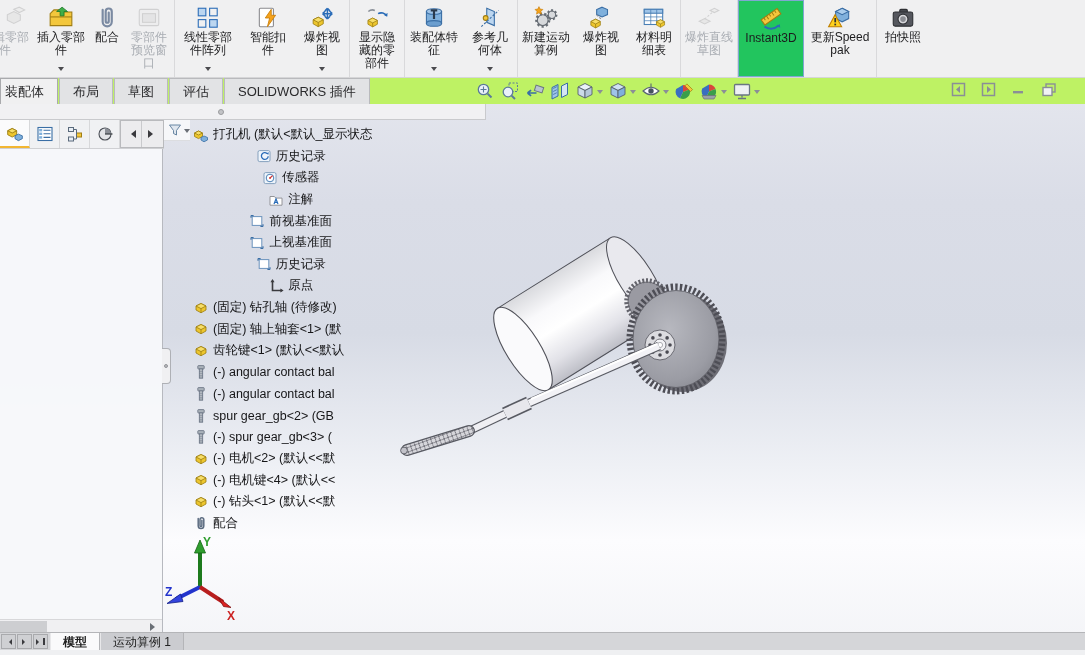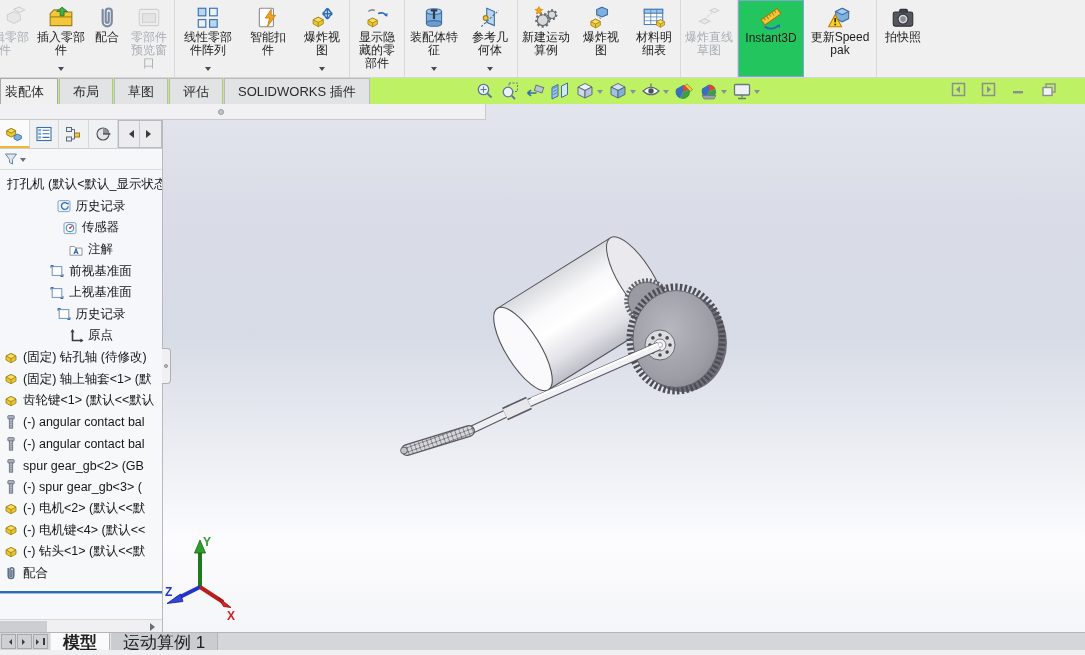--- a/index.html
+++ b/index.html
@@ -32,21 +32,21 @@
   
   .viewport { position:absolute; left:0; top:104px; width:1085px; height:546px; background:linear-gradient(180deg,#e3e5ed 0%,#dadde7 18%,#d7dbe5 42%,#eef0f5 66%,#fcfcfe 80%,#f3f4f7 100%); overflow:hidden; z-index:1; }
   .modelsvg { position:absolute; left:0; top:-104px; width:1085px; height:655px; }
   .triadsvg { position:absolute; left:163px; top:428px; width:84px; height:92px; }
 
   
   .substrip { position:absolute; left:0; top:104px; width:486px; height:16px; background:#f1f1f3; border-bottom:1px solid #c9cacd; border-right:1px solid #c9cacd; z-index:4; }
   .substrip .dot { position:absolute; left:218px; top:5px; width:6px; height:6px; border-radius:50%; background:#c3c4c7; border:1px solid #9a9b9e; }
 
   
-  .sidepanel { position:absolute; left:0; top:120px; width:163px; height:512px; background:rgba(247,248,250,0.97); border-right:1px solid #b7b9bf; z-index:4; display:flex; flex-direction:column; }
+  .sidepanel { position:absolute; left:0; top:120px; width:163px; height:512px; background:rgba(247,248,250,0.97); border-right:1px solid #b7b9bf; z-index:4; display:flex; flex-direction:row; }
   .ptabs { height:29px; display:flex; align-items:stretch; border-bottom:1px solid #cfd0d3; background:#f0f1f3; }
   .ptab { width:30px; display:flex; align-items:center; justify-content:center; border-right:1px solid #d7d8da; }
   .ptab.active { background:#fbfbfc; border-bottom:2px solid #f2b632; }
   .ptab-arrows { display:flex; margin-left:auto; border:1px solid #b9babd; background:#ececee; }
   .parw { width:21px; display:flex; align-items:center; justify-content:center; border-right:1px solid #c9cacd; }
   .parw:last-child { border-right:none; }
   .tri-l { width:0; height:0; border:4px solid transparent; border-right:5px solid #3a3a3e; }
   .tri-r { width:0; height:0; border:4px solid transparent; border-left:5px solid #3a3a3e; }
   .filterrow { height:21px; border-bottom:1px solid #dcdde0; display:flex; align-items:center; padding-left:4px; gap:2px; background:#f6f7f9; }
   .fcaret { width:0; height:0; border:3px solid transparent; border-top:4px solid #6a6f76; margin-top:4px; }
@@ -61,21 +61,21 @@
   .harrow .t { width:0; height:0; border:4px solid transparent; border-left:5px solid #6a6f76; }
   .splithandle { position:absolute; left:162px; top:348px; width:9px; height:36px; background:#f0f0f2; border:1px solid #aeb0b5; border-left:none; border-radius:0 4px 4px 0; z-index:4; }
   .splithandle .dot { position:absolute; left:2px; top:15px; width:4px; height:4px; border-radius:50%; background:#b9babd; border:1px solid #94959a; }
 
   
   .bottombar { position:absolute; left:0; top:632px; width:1085px; height:18px; background:#d5d6d9; border-top:1px solid #b4b5b8; z-index:6; display:flex; align-items:stretch; }
   .navbtns { display:flex; gap:1px; padding:1px 2px 1px 1px; }
   .navbtn { width:15px; background:#cfd0d3; border:1px solid #a9aaad; display:flex; align-items:center; justify-content:center; }
   .navbtn .tri-l,.navbtn .tri-r { border-width:3.5px; }
   .navbtn .bar { width:1.5px; height:7px; background:#3a3a3e; margin-left:1px; }
-  .btab { padding:1px 12px 0; font-size:17px; display:flex; align-items:center; border-right:1px solid #b4b5b8; border-left:1px solid #e8e8ea; background:#cbccd0; color:#222; }
+  .btab { padding:1px 12px 0; font-size:12px; display:flex; align-items:center; border-right:1px solid #b4b5b8; border-left:1px solid #e8e8ea; background:#cbccd0; color:#222; }
   .btab.active { background:#fafafb; font-weight:bold; }
   .bottomstrip { position:absolute; left:0; top:650px; width:1085px; height:5px; background:#eff0f2; z-index:6; }
 
   svg { display:block; }
 </style>
 </head>
 <body>
 
 <svg width="0" height="0" style="position:absolute">
 <defs>

